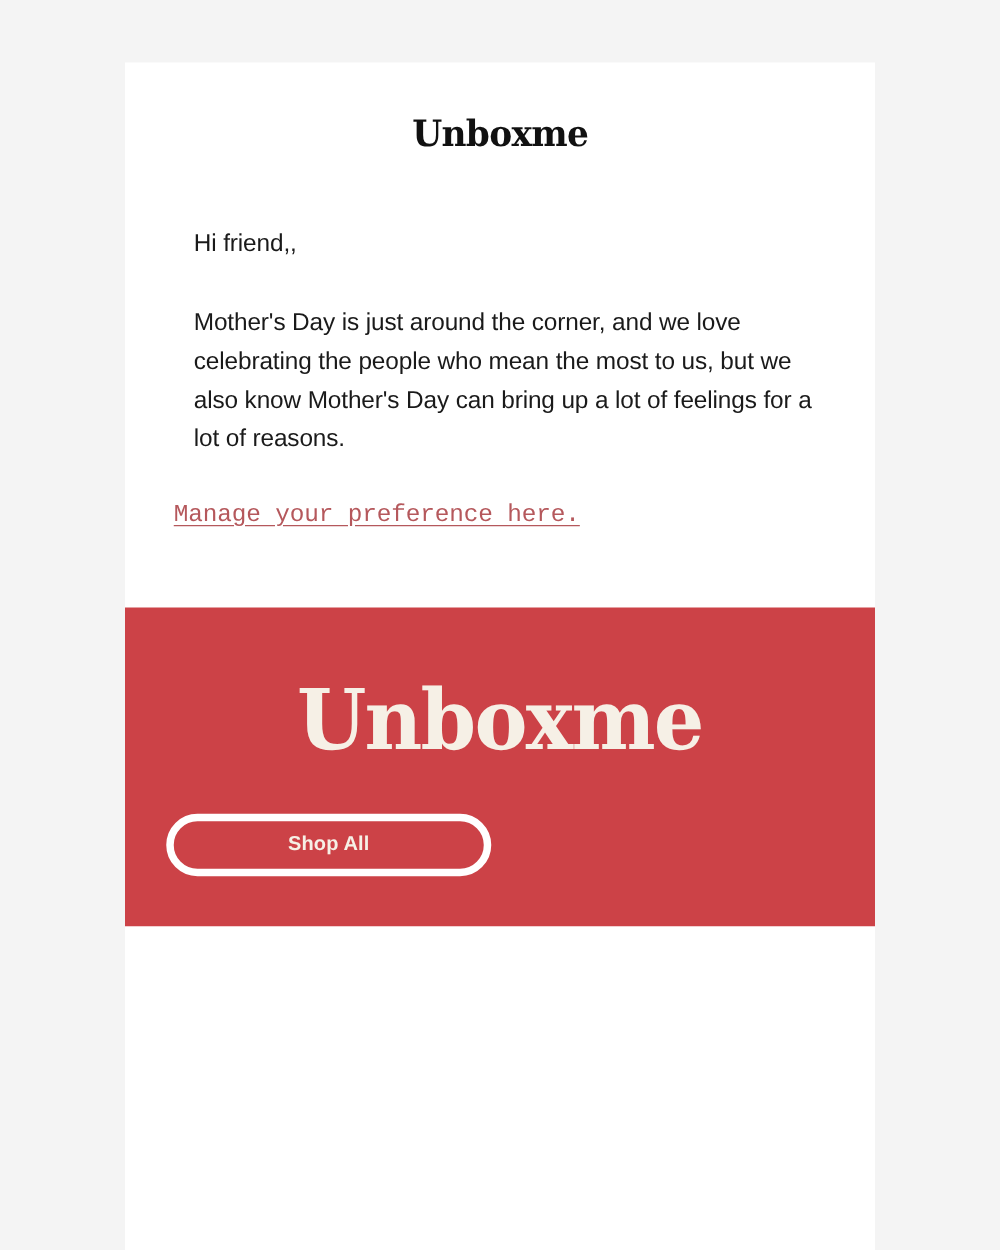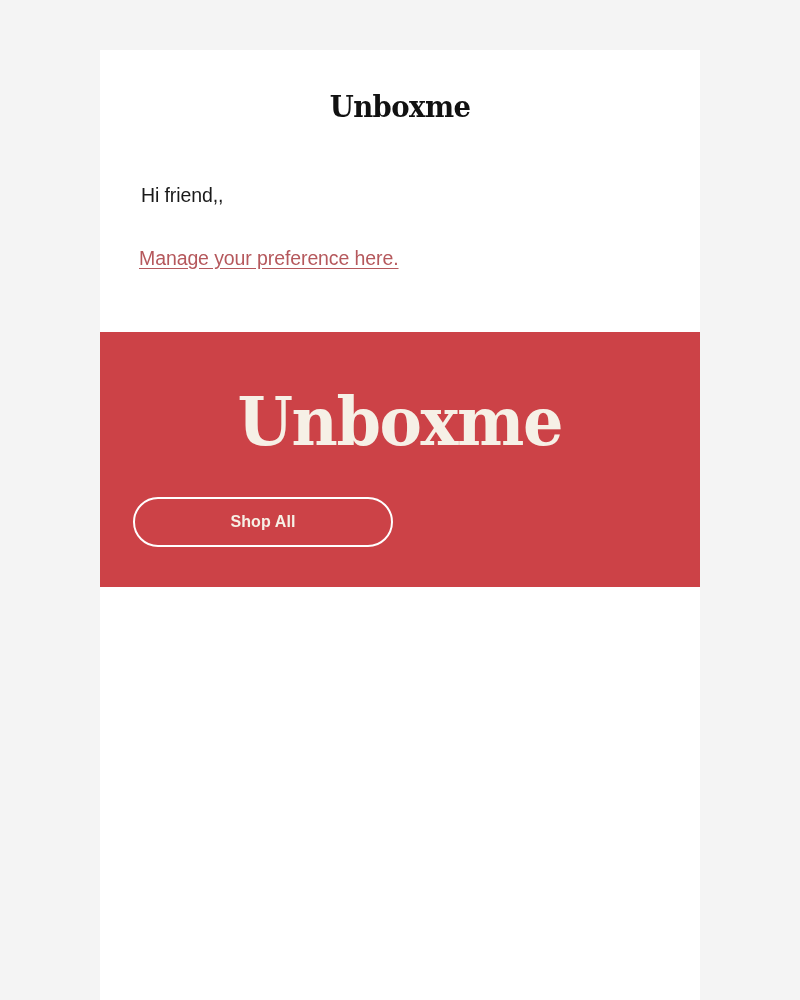--- a/index.html
+++ b/index.html
@@ -42,28 +42,29 @@
 
   
   .body-content {
     padding: 0 39px;
     padding-top: 52px;
   }
   .body-para {
     font-size: 19.5px;
     line-height: 31px;
     color: #1a1a1a;
-    margin: 0 0 30px 2px;
+    margin: 0 0 30px 16px;
     letter-spacing: -0.1px;
   }
   .greeting {
     margin-bottom: 32px;
   }
   .pref-link-wrap {
     margin: 0 0 30px 0;
+    font-family: Liberation Mono, monospace;
   }
   .pref-link {
     font-size: 19.5px;
     line-height: 31px;
     color: #b5585c;
     text-decoration: underline;
     text-underline-offset: 3px;
     letter-spacing: -0.1px;
     cursor: pointer;
   }
@@ -115,36 +116,37 @@
     user-select: none;
   }
   .footer-btn.solid {
     background: #f6f0e6;
     color: #c4494e;
     border: 2px solid #f6f0e6;
   }
   .footer-btn.outline {
     background: transparent;
     color: #f6f0e6;
-    border: 2px solid #ffffff;
+    border: 6px solid #ffffff;
   }
 </style>
 </head>
 <body>
 
 <div class="email-card">
 
   <div class="header">
     <div class="brand-logo">Unboxme</div>
   </div>
 
   <div class="body-content">
 
     <p class="body-para greeting">Hi friend,,</p>
 
+    <p class="body-para">Mother's Day is just around the corner, and we love celebrating the people who mean the most to us, but we also know Mother's Day can bring up a lot of feelings for a lot of reasons.</p>
 
 
     <div class="pref-link-wrap">
       <a class="pref-link">Manage your preference here.</a>
     </div>
 
 
   </div>
 
   <div class="footer">

